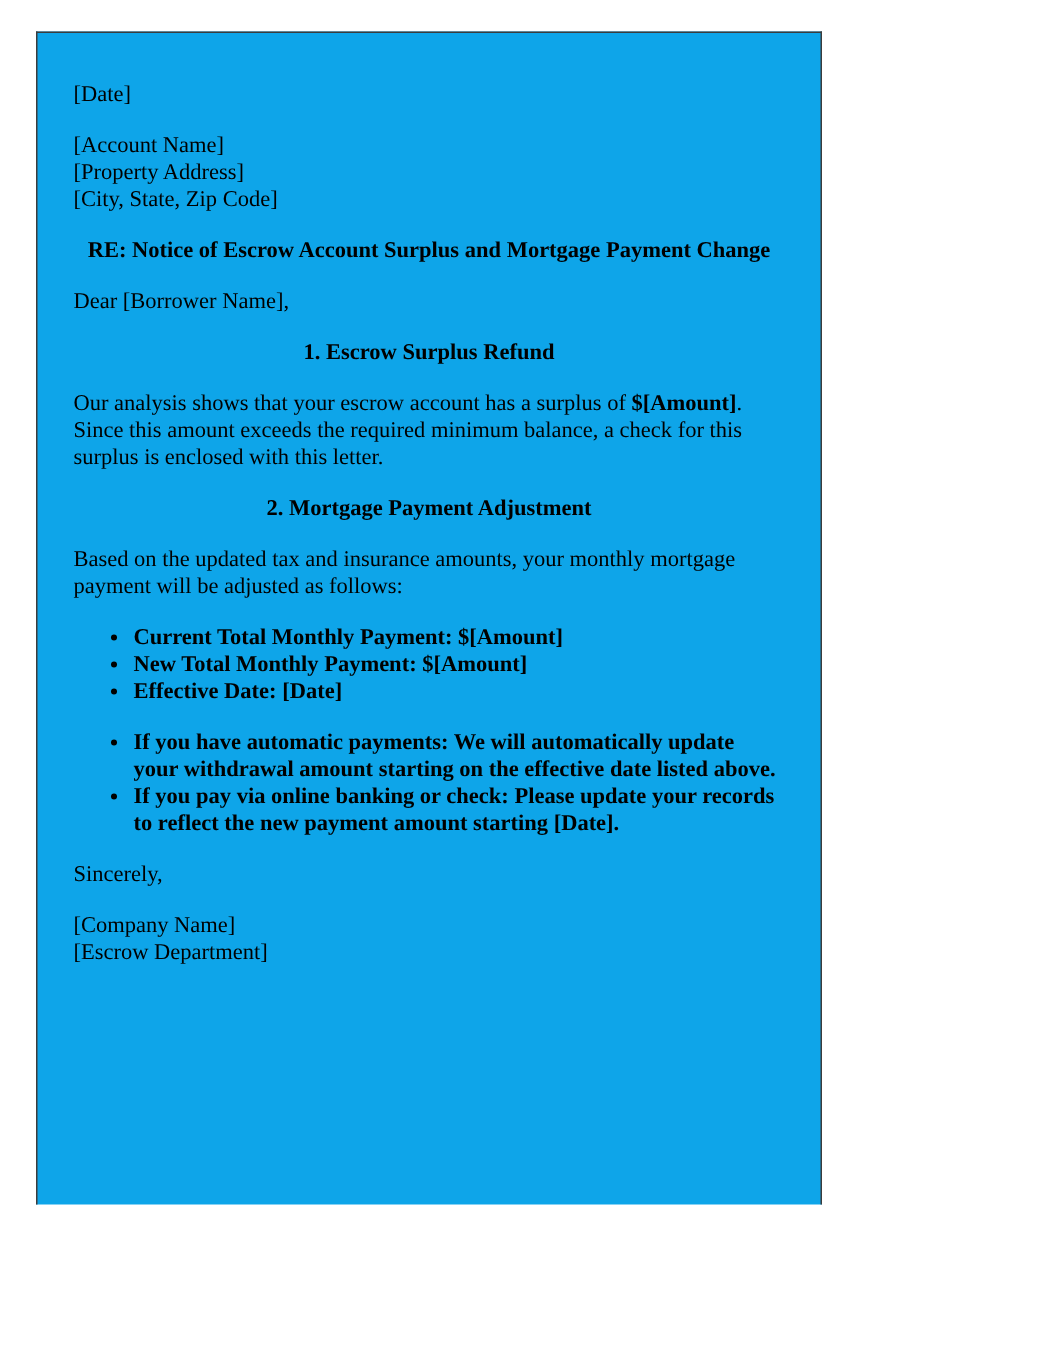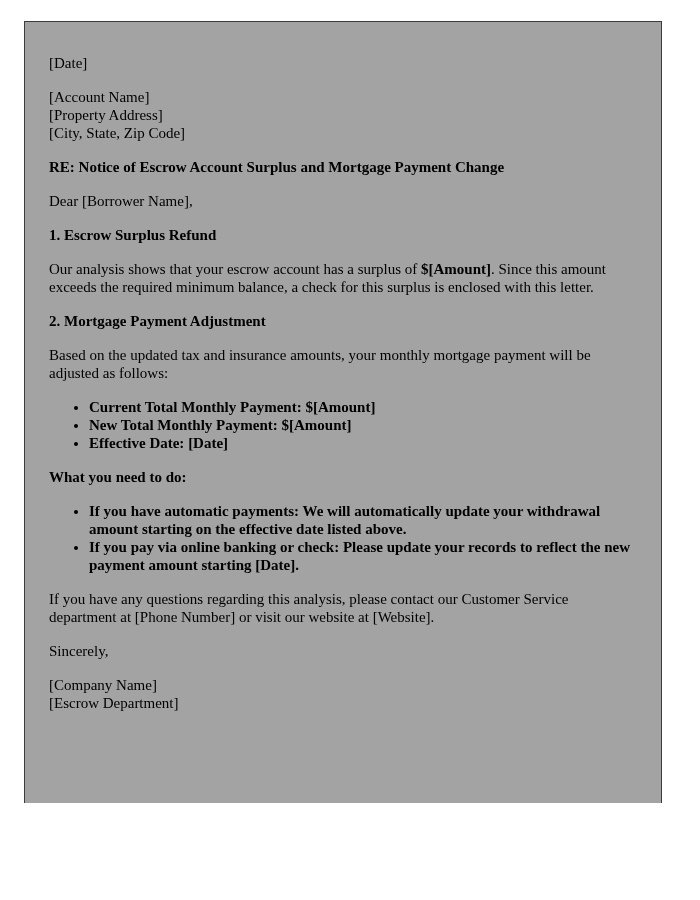--- a/index.html
+++ b/index.html
@@ -7,46 +7,47 @@
     padding: 0;
     background: #ffffff;
     width: 700px;
     height: 900px;
     overflow: hidden;
   }
   .letter-box {
     position: absolute;
     left: 24px;
     top: 21px;
-    width: 638px;
+    width: 524px;
     height: 782px;
     box-sizing: border-box;
     border: 1px solid #3c3c3c;
     border-bottom: none;
     padding: 16px 24px;
     overflow: hidden;
-    background: #a3a3a3;
+    background: #0ea5e9;
     color: #000000;
     font-family: "Liberation Serif", "DejaVu Serif", serif;
     font-size: 15px;
     line-height: 18px;
   }
   .letter-box p {
     margin: 16px 0;
   }
   .letter-box ul {
     margin: 16px 0;
     padding-left: 40px;
   }
   .letter-box li {
     margin: 0;
     font-weight: bold;
   }
   .b {
     font-weight: bold;
+    text-align: center;
   }
 </style>
 </head>
 <body>
 
 <div class="letter-box">
 
   <p>[Date]</p>
 
   <p>
@@ -68,28 +69,26 @@
   <p class="b">2. Mortgage Payment Adjustment</p>
 
   <p>Based on the updated tax and insurance amounts, your monthly mortgage payment will be adjusted as follows:</p>
 
   <ul>
     <li><strong>Current Total Monthly Payment:</strong><span> $[Amount]</span></li>
     <li><strong>New Total Monthly Payment:</strong><span> $[Amount]</span></li>
     <li><strong>Effective Date:</strong><span> [Date]</span></li>
   </ul>
 
-  <p class="b">What you need to do:</p>
 
   <ul>
     <li><strong>If you have automatic payments:</strong><span> We will automatically update your withdrawal amount starting on the effective date listed above.</span></li>
     <li><strong>If you pay via online banking or check:</strong><span> Please update your records to reflect the new payment amount starting [Date].</span></li>
   </ul>
 
-  <p>If you have any questions regarding this analysis, please contact our Customer Service department at [Phone Number] or visit our website at [Website].</p>
 
   <p>Sincerely,</p>
 
   <p>
     <span>[Company Name]</span><br>
     <span>[Escrow Department]</span>
   </p>
 
 </div>
 

